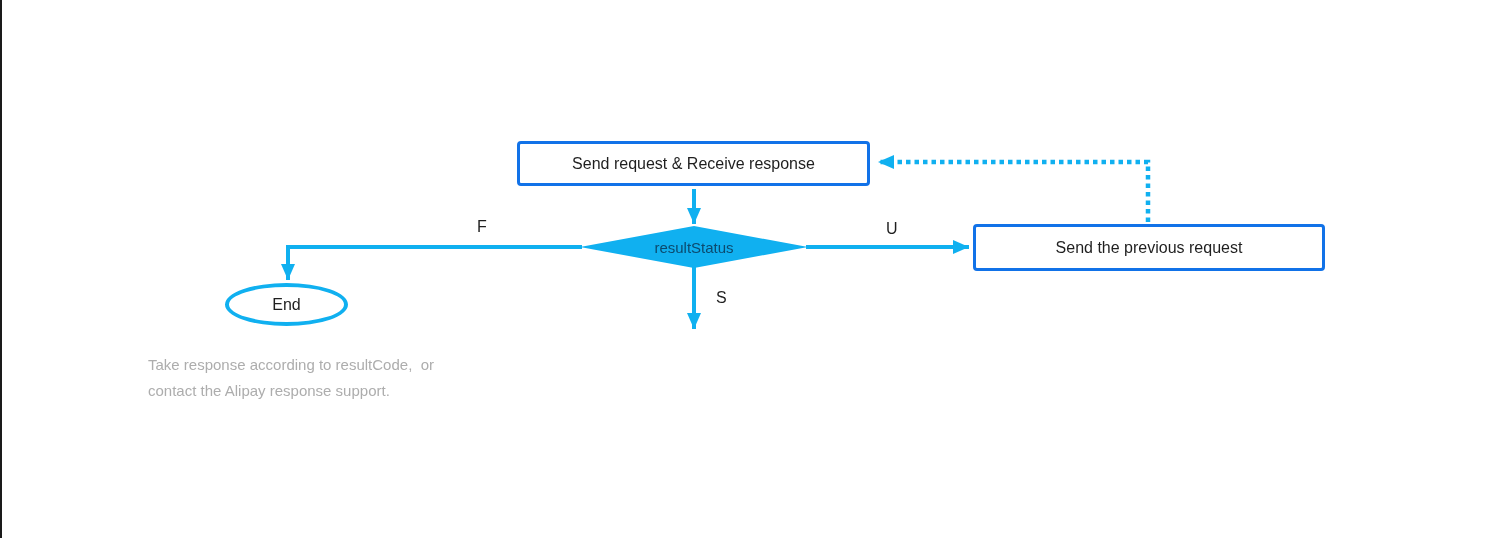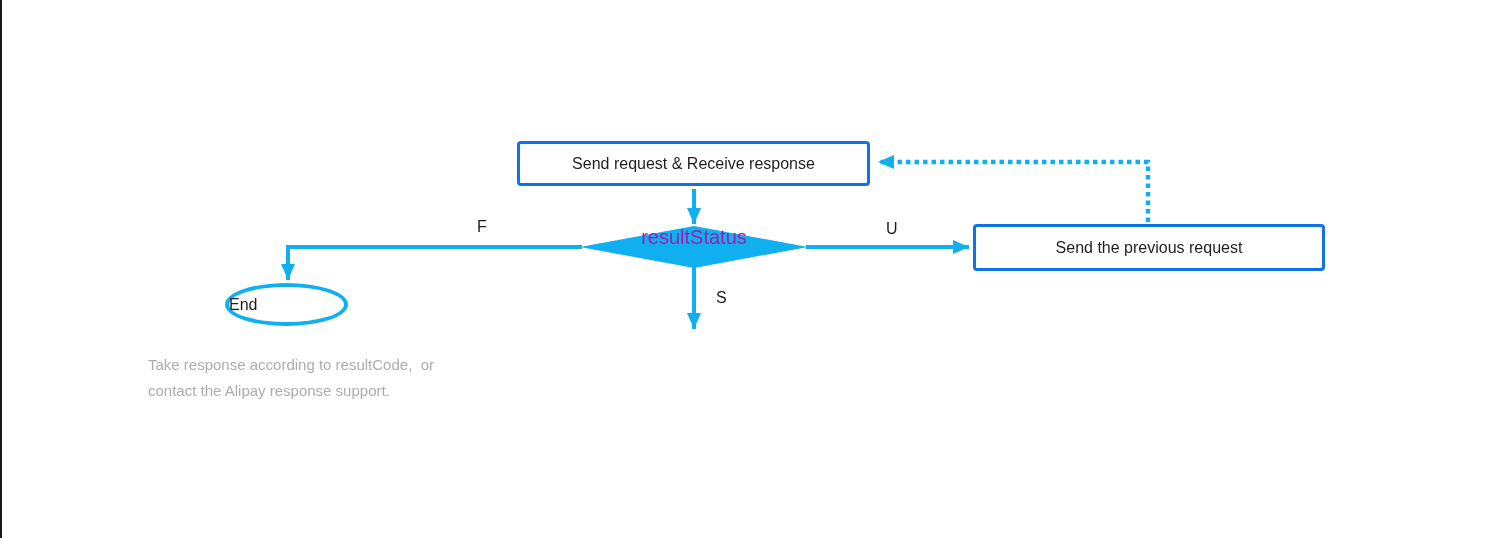--- a/index.html
+++ b/index.html
@@ -56,35 +56,36 @@
     color: var(--text);
     z-index: 2;
   }
   .terminator {
     position: absolute;
     background: #ffffff;
     border: 4px solid var(--cyan);
     border-radius: 50%;
     display: flex;
     flex-direction: column;
-    align-items: flex-start;
+    align-items: center;
     justify-content: center;
     font-size: 16px;
     color: var(--text);
     line-height: 21px;
     z-index: 2;
   }
   .decision-label {
     position: absolute;
     left: 580px; top: 226px;
     width: 228px; height: 42px;
     display: flex;
+    align-items: center;
     justify-content: center;
-    font-size: 20px;
-    color: #a21caf;
+    font-size: 15px;
+    color: #0c4a6e;
     z-index: 2;
   }
   .edge-label {
     position: absolute;
     font-size: 16px;
     color: var(--text);
     z-index: 2;
   }
   .note {
     position: absolute;

